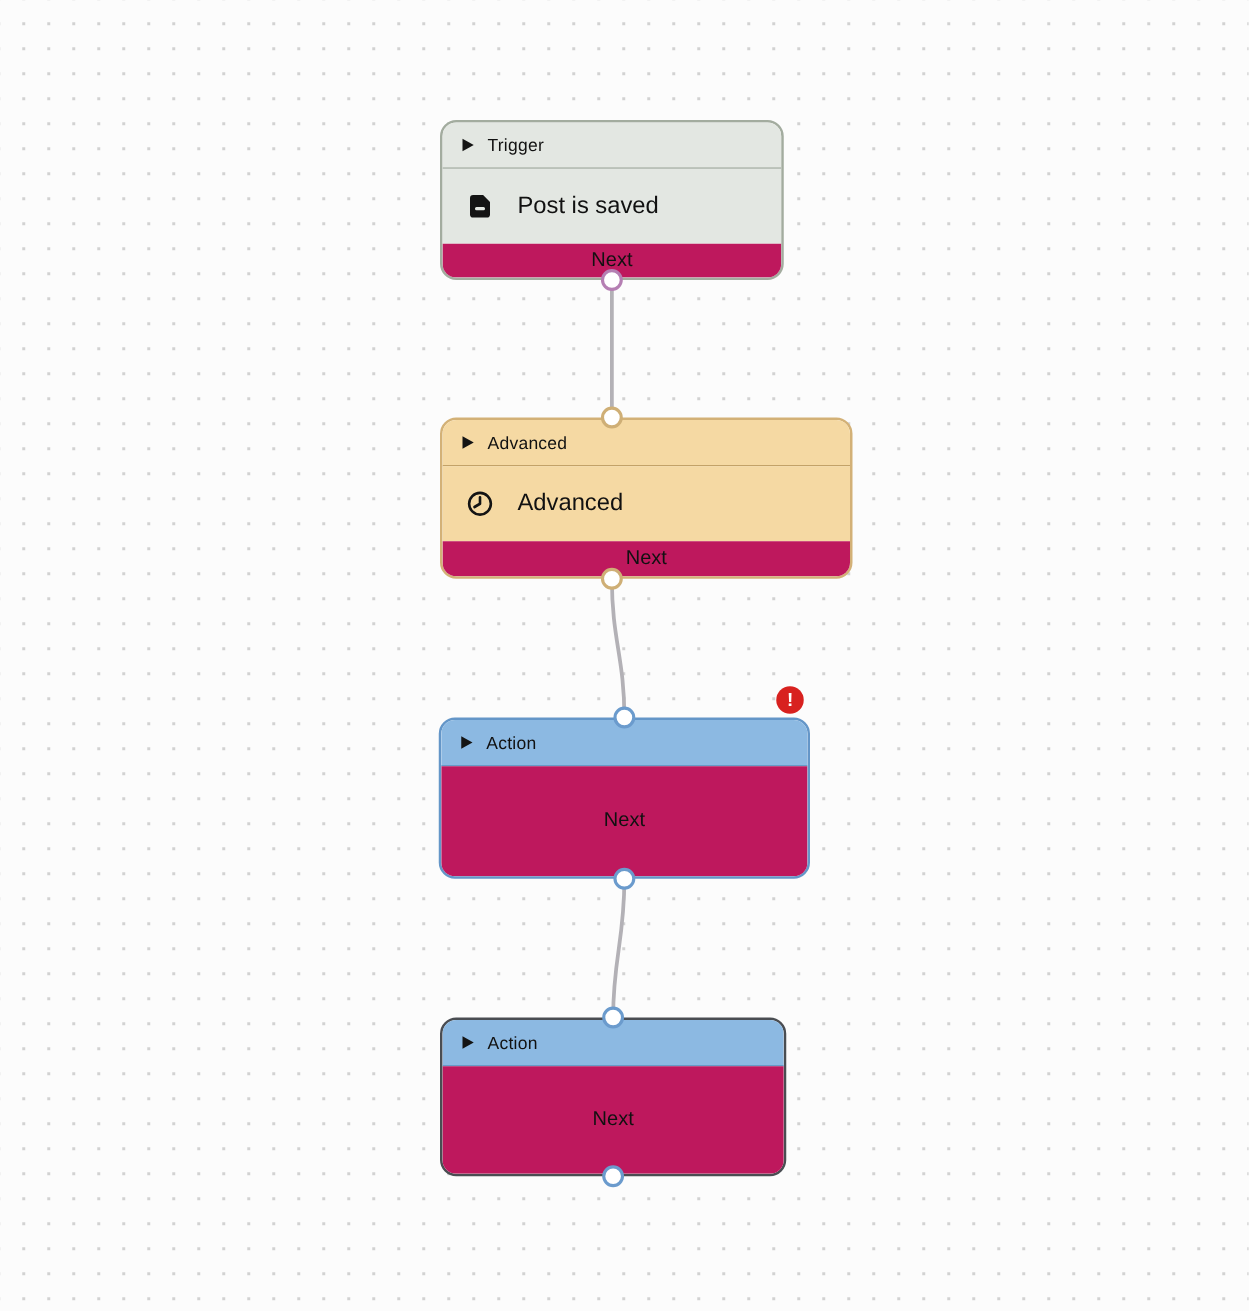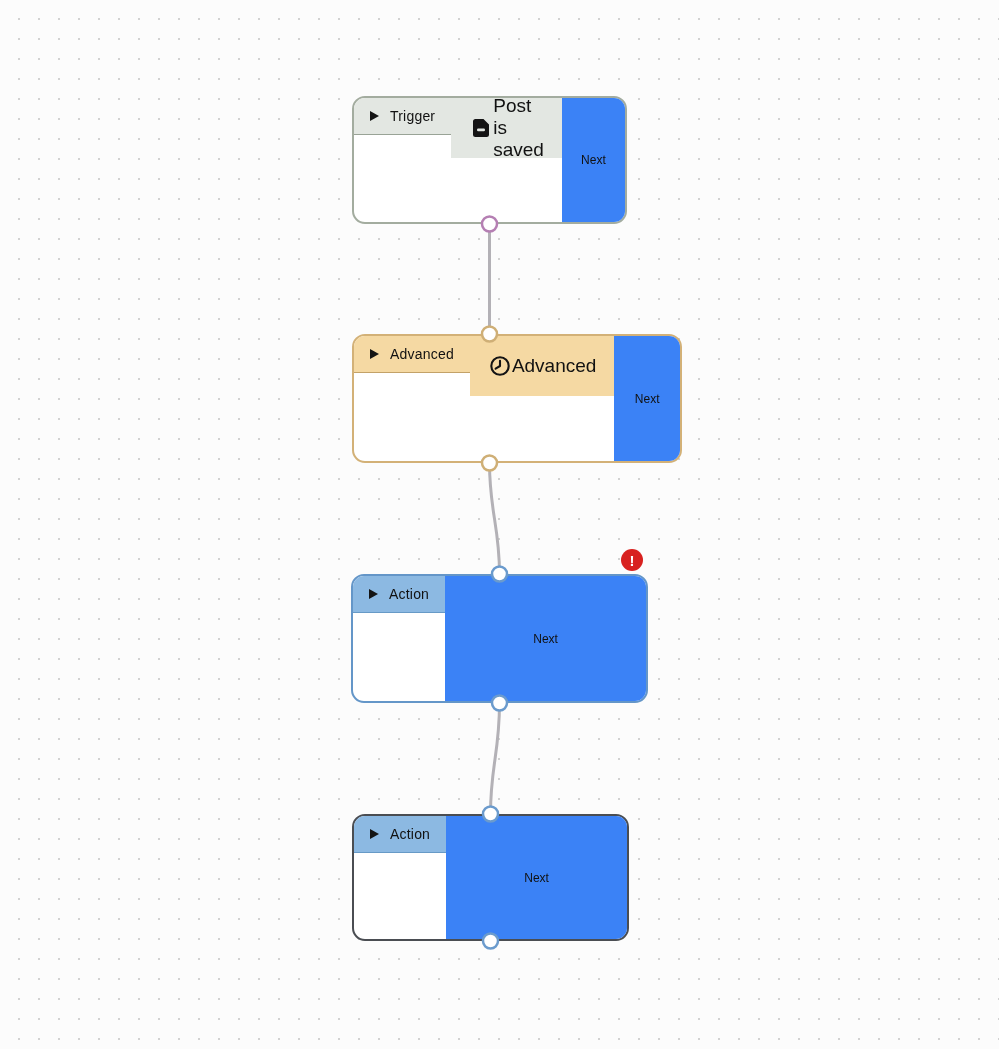--- a/index.html
+++ b/index.html
@@ -19,21 +19,21 @@
     z-index:0;
   }
   .node {
     position:absolute;
     box-sizing:border-box;
     border:2px solid var(--border,#999);
     border-radius:13px;
     background:#ffffff;
     overflow:hidden;
     display:flex;
-    flex-direction:row;
+    flex-direction:column;
     z-index:2;
   }
   .node-header {
     height:36px; flex:0 0 36px;
     background:var(--bg,#eee);
     border-bottom:1px solid var(--divider,#aaa);
     display:flex; align-items:center;
     padding:0 16px; gap:11px;
     font-size:14px;
     letter-spacing:.2px;
@@ -41,29 +41,29 @@
   .tri {
     width:0; height:0;
     border-left:9px solid #141414;
     border-top:5.5px solid transparent;
     border-bottom:5.5px solid transparent;
   }
   .node-body {
     height:60px; flex:0 0 60px;
     background:var(--bg,#eee);
     display:flex; align-items:center;
-    padding:0 18px; gap:0;
+    padding:0 18px; gap:18px;
     font-size:19px;
   }
   .node-body svg { display:block; }
   .node-footer {
     flex:1 1 auto;
-    background:#3b82f6;
+    background:#be185d;
     display:flex; align-items:center; justify-content:center;
-    font-size:12px;
+    font-size:16px;
   }
   .edge-layer {
     position:absolute; inset:0;
     z-index:4;
     pointer-events:none;
   }
   .badge {
     position:absolute;
     left:621px; top:549px;
     width:22px; height:22px;

